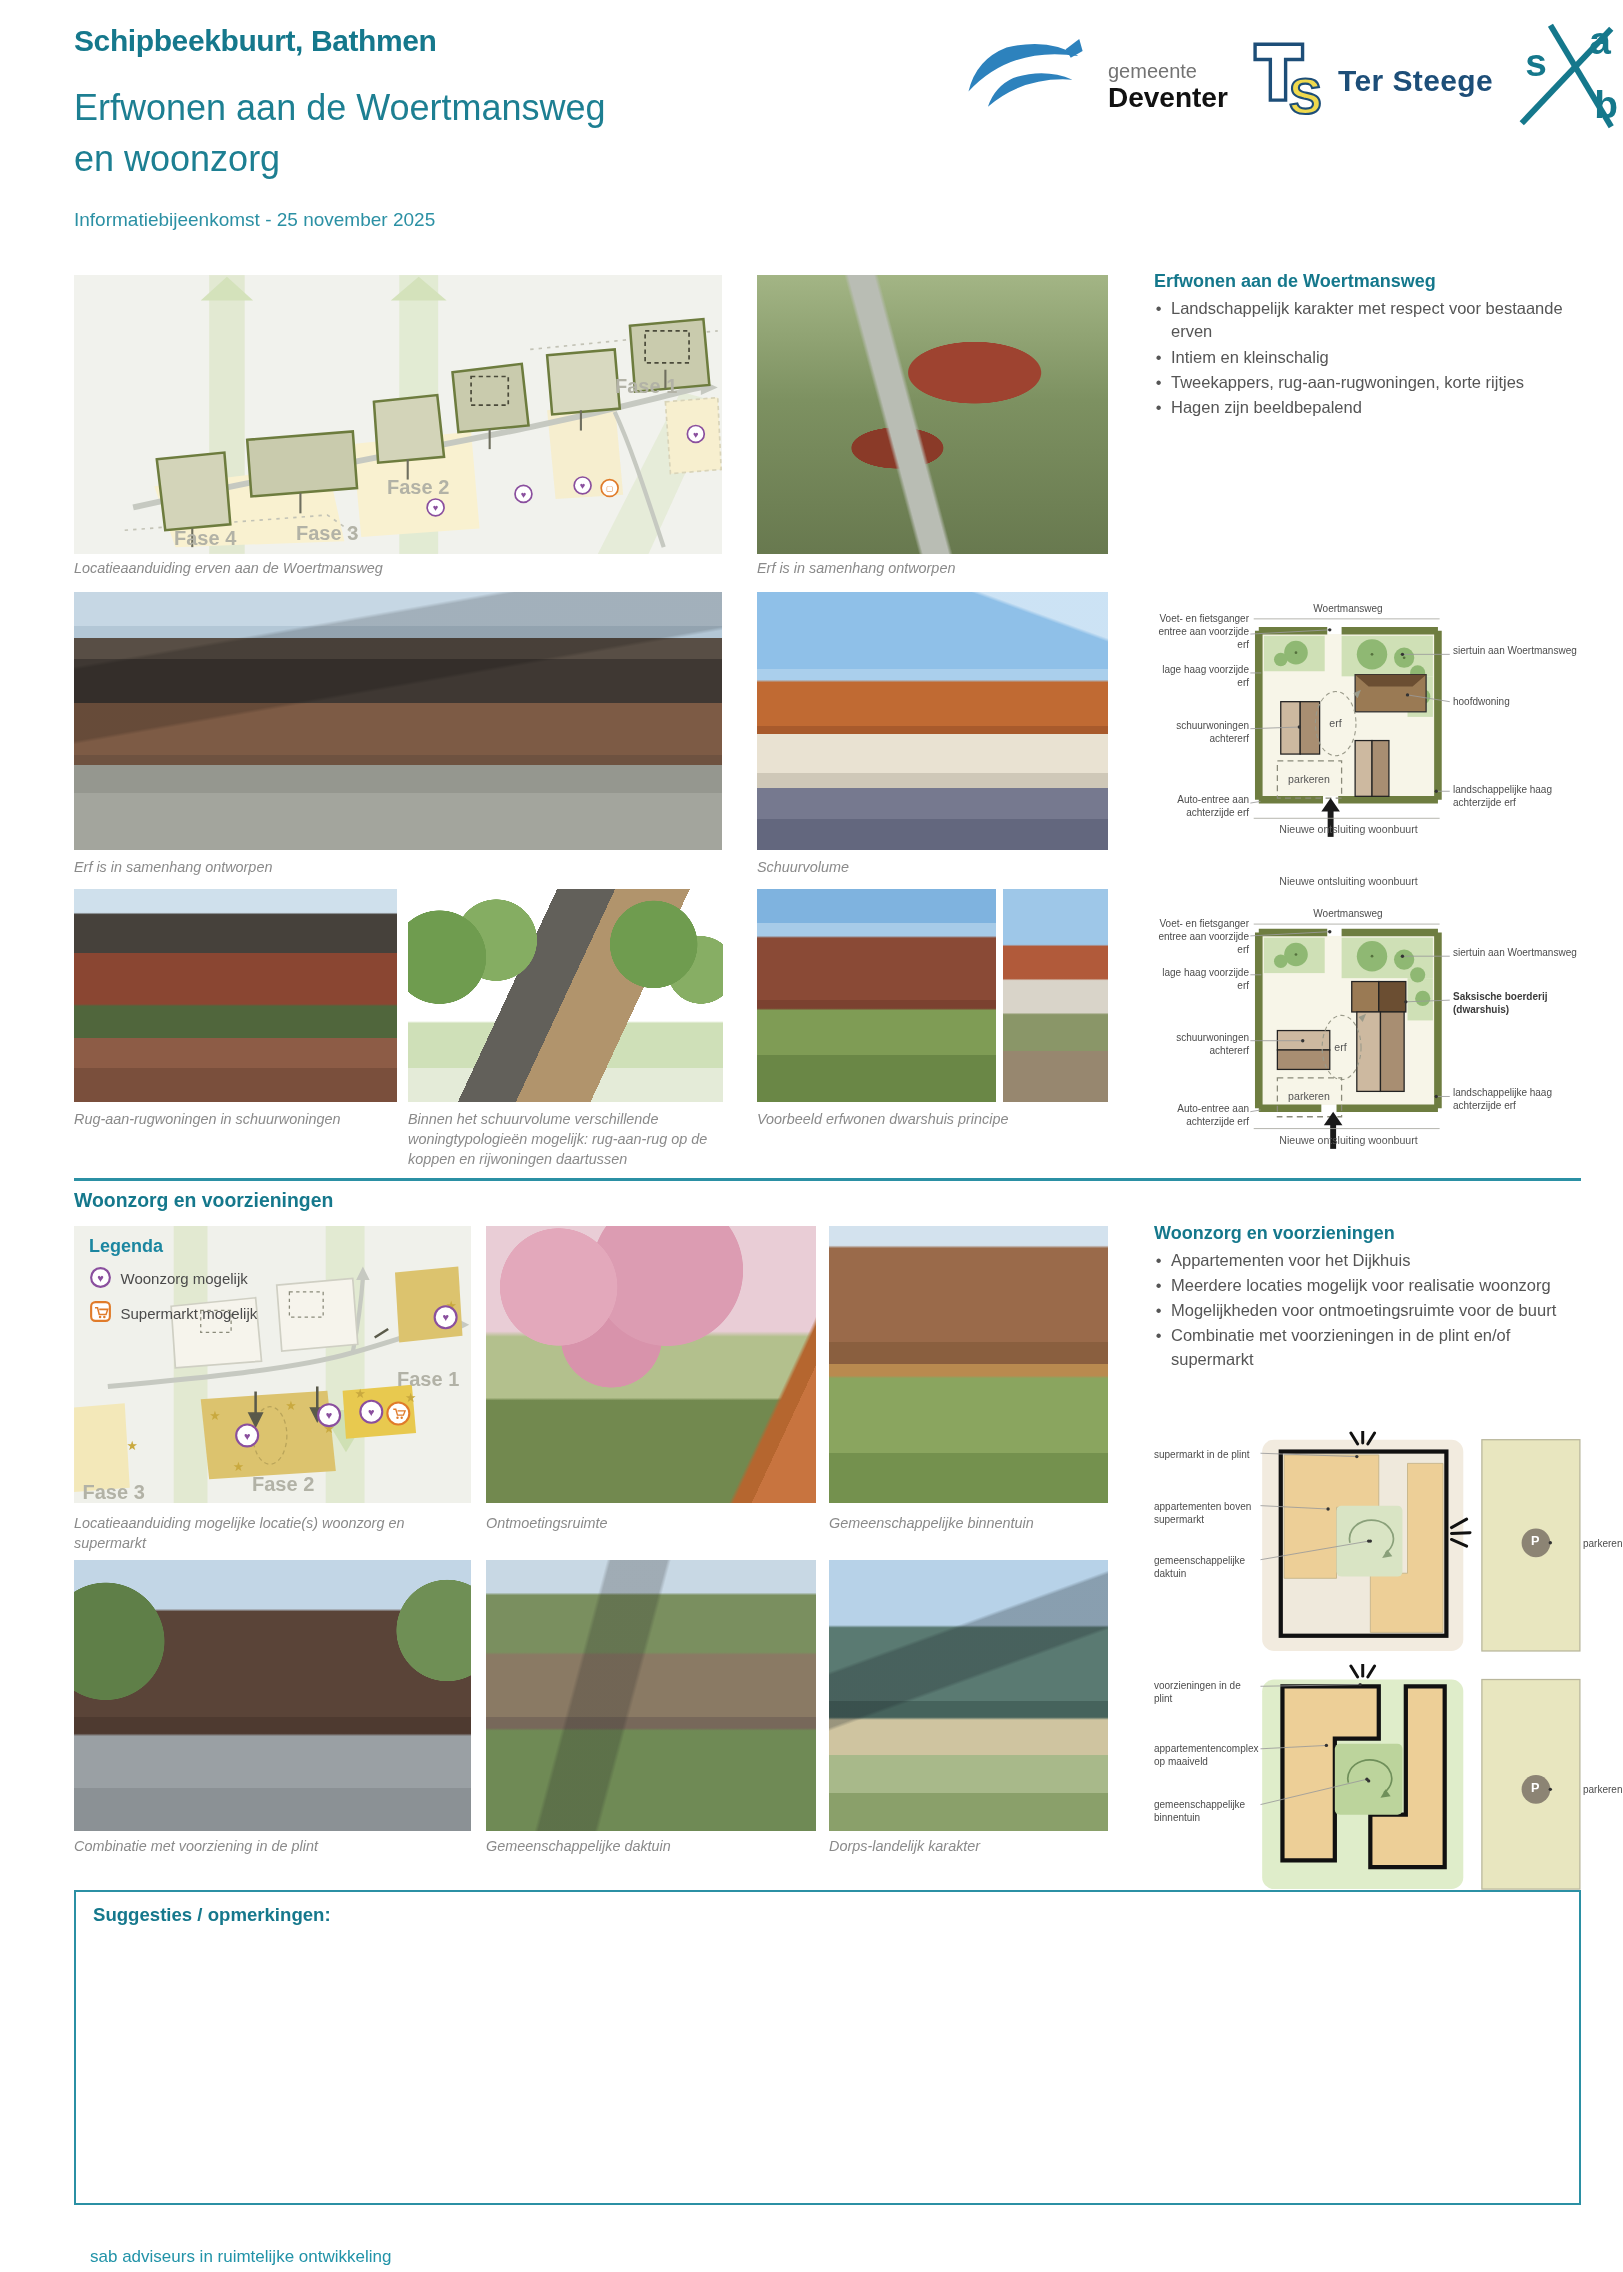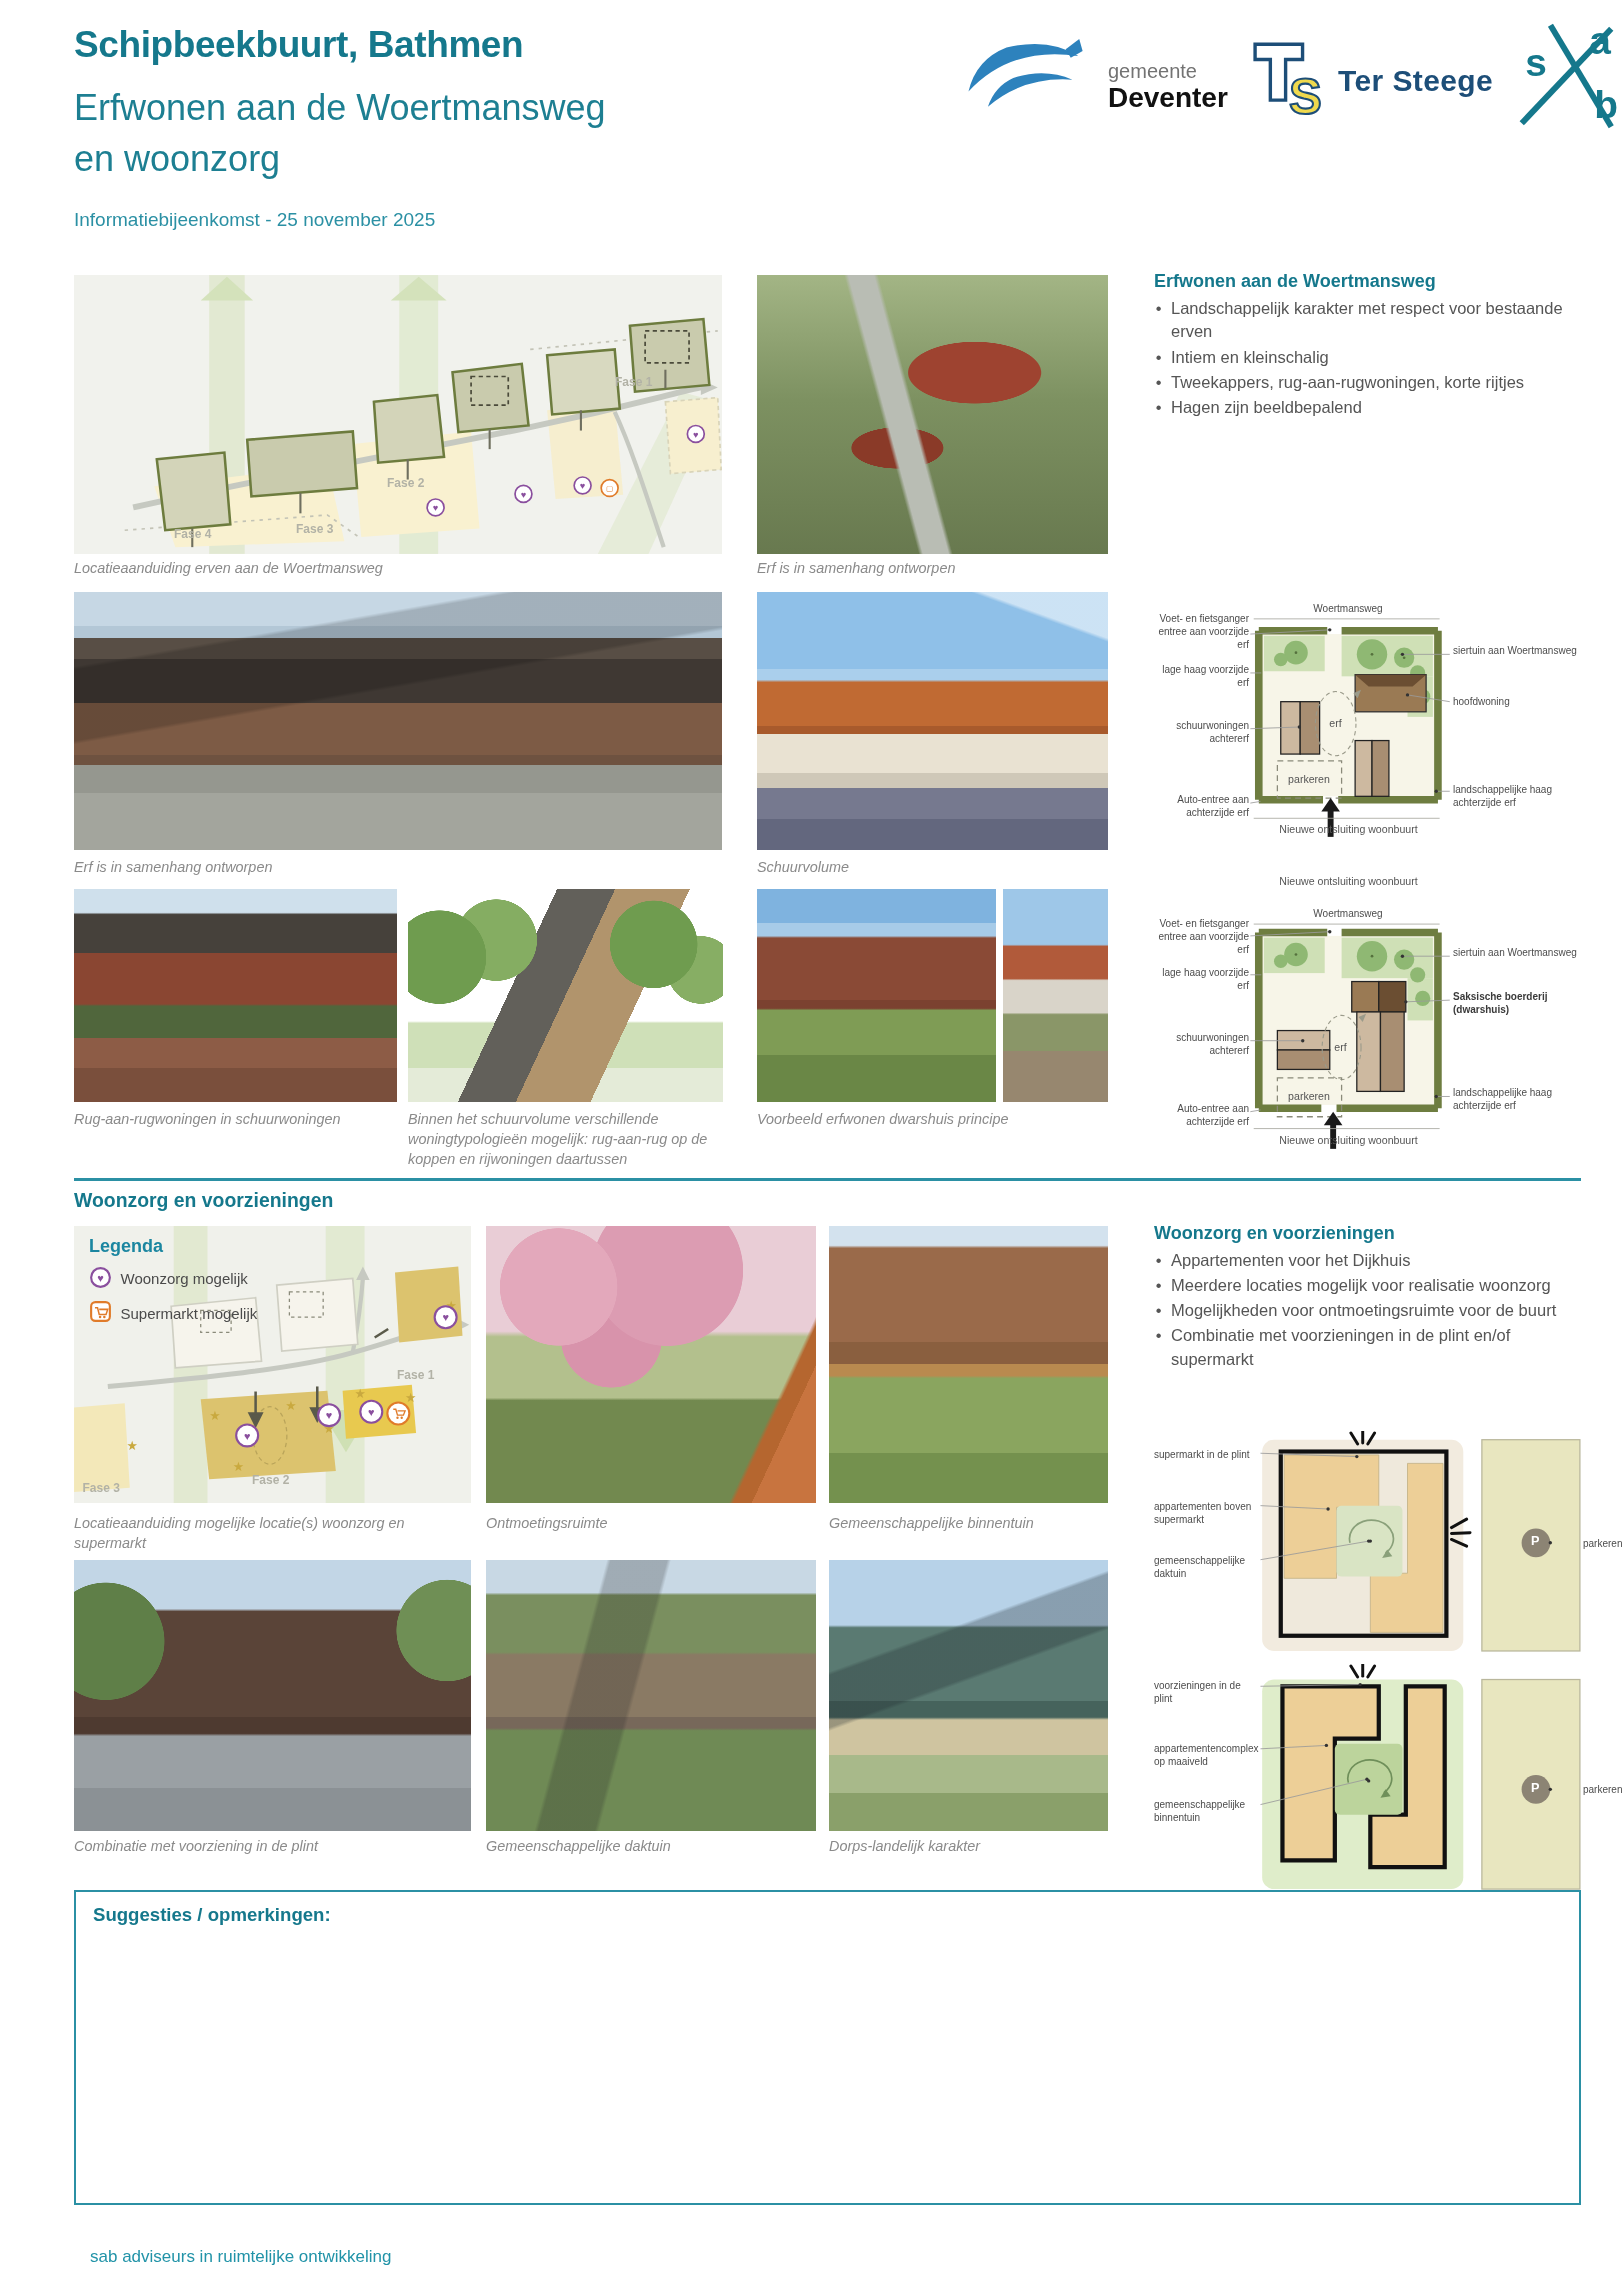--- a/index.html
+++ b/index.html
@@ -1,20 +1,20 @@
 <!DOCTYPE html>
 <html style="font-size:13.5px"><head>
 <meta charset="utf-8">
 <style>
   html,body{margin:0;padding:0;background:#fff;}
   .page{position:relative;width:1623px;height:2273px;background:#ffffff;
         font-family:"Liberation Sans",sans-serif;overflow:hidden;color:#4c4c4c;}
   .abs{position:absolute;}
   
-  .title{font-size:37px;font-weight:700;color:#15788c;letter-spacing:-0.4px;}
+  .title{font-size:30px;font-weight:700;color:#15788c;letter-spacing:-0.4px;}
   .subtitle{font-size:36px;font-weight:400;color:#1d7f92;}
   .eventdate{font-size:19px;color:#2b90a4;}
   .logoSmall{font-size:20px;color:#737373;line-height:1;}
   .logoBig{font-size:28px;font-weight:700;color:#111;line-height:1.05;}
   .tsname{font-size:30px;font-weight:700;color:#1d4e78;letter-spacing:0.4px;}
   
   .cap{font-style:italic;color:#8a8a8a;font-size:14.4px;line-height:1.4;}
   .bullets h3{margin:0 0 5px 0;font-size:18px;font-weight:700;color:#15788c;}
   .bullets ul{margin:0;padding:0;list-style:none;}
   .bullets li{font-size:16.5px;color:#555;line-height:1.42;padding-left:17px;position:relative;margin-bottom:1.7px;}
@@ -26,21 +26,21 @@
   .dg-label{position:absolute;font-size:10px;line-height:1.3;color:#4c4c4c;}
   .dg-left{width:95px;text-align:right;}
   .dg-right{width:148px;text-align:left;}
   .dg-center{text-align:center;}
   .dg-bold{font-weight:700;color:#3a3a3a;}
   .dg-small{font-size:10.6px;color:#555;}
   .wz-left{width:105px;text-align:left;}
   .pbadge{position:absolute;color:#fff;font-weight:700;font-size:12.7px;}
   
   .map{position:absolute;overflow:hidden;}
-  .fase{position:absolute;font-size:12px;font-weight:700;color:#b2b2a6;}
+  .fase{position:absolute;font-size:20px;font-weight:700;color:#b2b2a6;}
   .legend-title{font-size:18px;font-weight:700;color:#1b86a0;}
   .leg-row{display:flex;align-items:center;gap:8.5px;margin-top:8.5px;}
   .leg-row span.lbl{font-size:15px;color:#4a4a4a;}
   
   .ph{position:absolute;}
   .ph-aerial{background:
     linear-gradient(75deg, transparent 0 38%, #b9bdb4 39% 45%, transparent 46%),
     radial-gradient(ellipse 110px 51px at 62% 35%, #9e4330 0 60%, rgba(0,0,0,0) 61%),
     radial-gradient(ellipse 76px 34px at 40% 62%, #8a3a28 0 60%, rgba(0,0,0,0) 61%),
     linear-gradient(180deg, #a3b585, #7d9161 45%, #68794f);}

